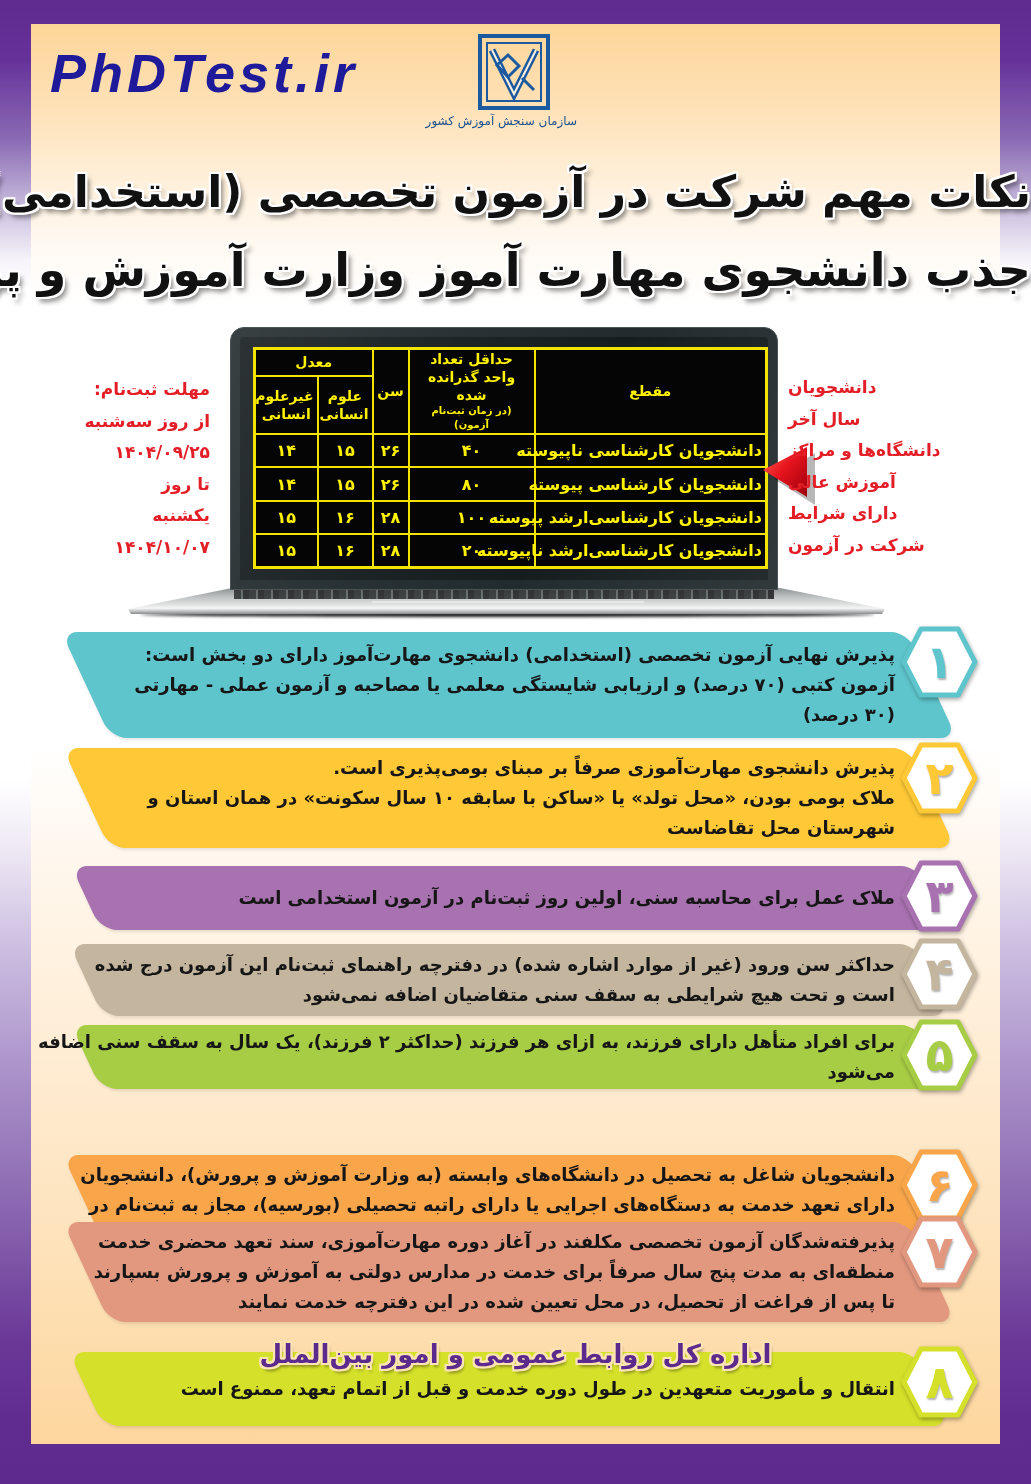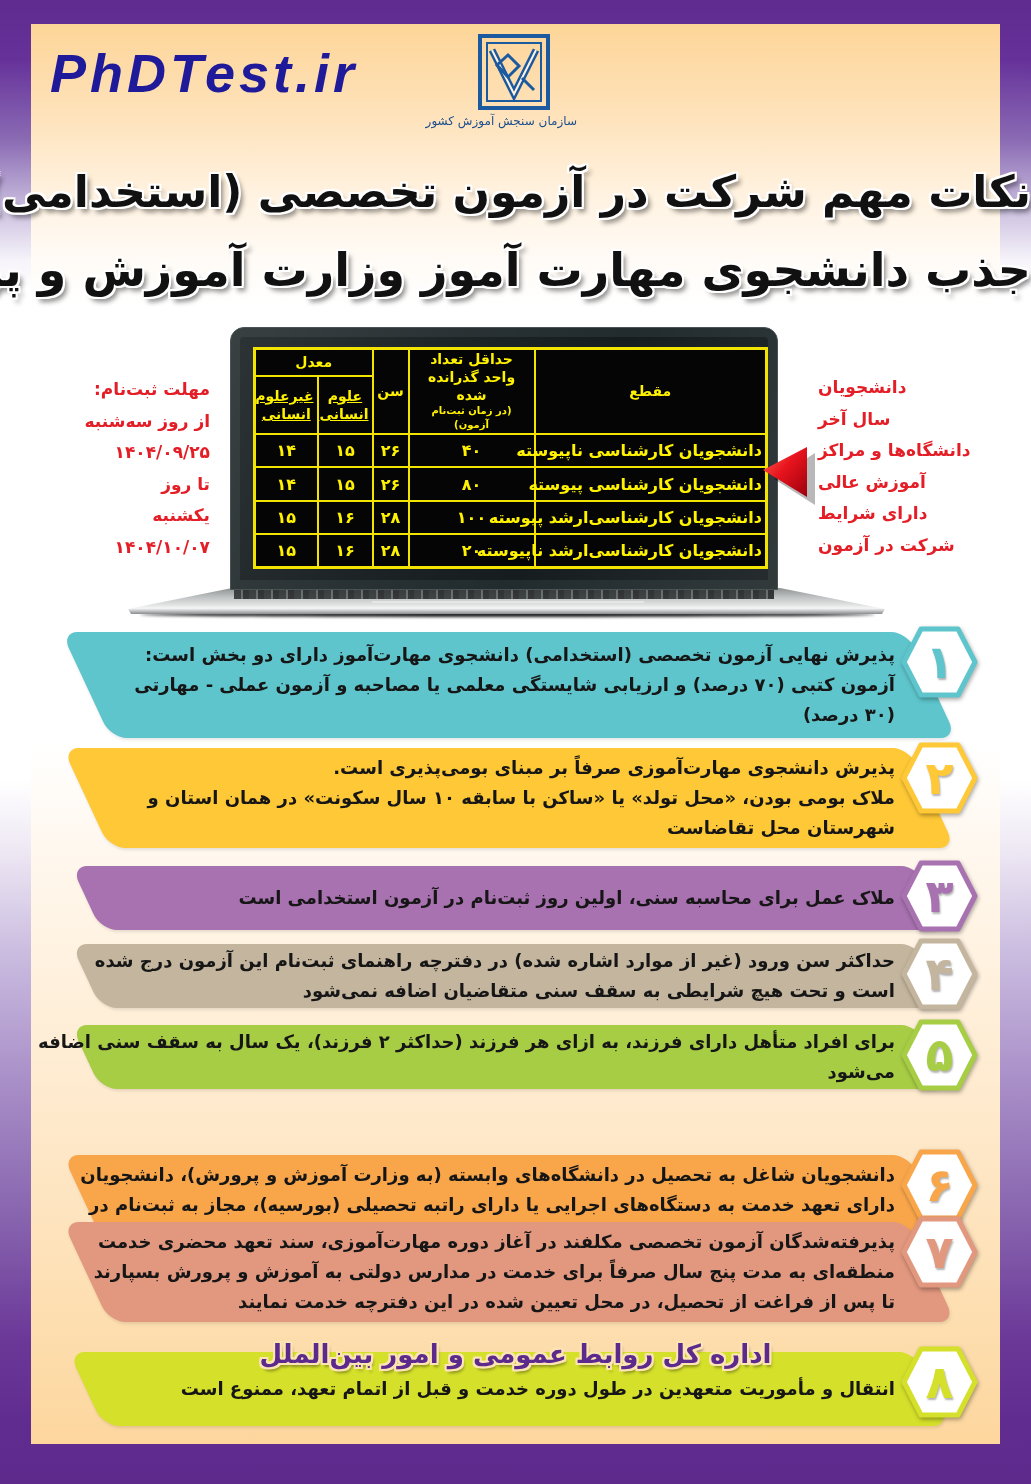--- a/index.html
+++ b/index.html
@@ -38,21 +38,21 @@
     }
     .title-1 { top: 166px; font-size: 44px; }
     .title-2 { top: 243px; font-size: 46px; }
 
     
     .side-red {
       position: absolute; direction: rtl; color: #e41e26; font-weight: bold;
       font-size: 17px; line-height: 31.5px; white-space: nowrap;
     }
     .reg-note { left: 60px; top: 374px; width: 150px; text-align: right; }
-    .elig-note { left: 818px; top: 372px; width: 175px; text-align: left; }
+    .elig-note { left: 788px; top: 372px; width: 175px; text-align: left; }
 
     
     .laptop-screen {
       position: absolute; left: 230px; top: 327px; width: 548px; height: 263px;
       border-radius: 14px 14px 0 0; background: #161d1f;
       border: 1px solid #4a5456; box-shadow: inset 0 0 0 9px #222b2d;
       overflow: hidden;
     }
     .laptop-screen::after {
       content: ""; position: absolute; inset: 0;
@@ -80,31 +80,31 @@
       border-collapse: collapse; table-layout: fixed; direction: rtl;
       background: #050505; border: 3px solid #f3e300;
     }
     .req-table th, .req-table td {
       border: 2px solid #f3e300; color: #fff200; font-weight: bold; text-align: center;
       vertical-align: middle; padding: 0 3px;
     }
     .req-table th { font-size: 14px; line-height: 18px; }
     .req-table td { font-size: 16px; height: 33px; white-space: nowrap; }
     .req-table .hdr-row-1 th { height: 26px; }
-    .req-table .hdr-row-2 th { height: 56px; text-decoration: underline; }
+    .req-table .hdr-row-2 th { height: 56px; }
     .req-table .note { display: block; font-size: 10px; line-height: 14px; }
     .req-table .units-main { display: block; padding: 0 6px; }
     .red-arrow { position: absolute; left: 760px; top: 442px; width: 60px; height: 64px; overflow: visible; }
 
     
     .item { position: absolute; left: 63px; width: 915px; }
     .item-1 { top: 632px; height: 106px; }
     .item-2 { top: 748px; height: 100px; }
     .item-3 { top: 866px; height: 64px; }
-    .item-4 { top: 944px; height: 64px; }
+    .item-4 { top: 944px; height: 72px; }
     .item-5 { top: 1025px; height: 64px; }
     .item-6 { top: 1155px; height: 100px; }
     .item-7 { top: 1222px; height: 100px; }
     .item-8 { top: 1352px; height: 74px; }
     .band {
       position: absolute; top: 0; bottom: 0; left: 23px; width: 846px;
       background: var(--c); border-radius: 16px; transform: skewX(25deg);
       box-shadow: 0 2px 3px rgba(0,0,0,0.10);
     }
     .item-text {

